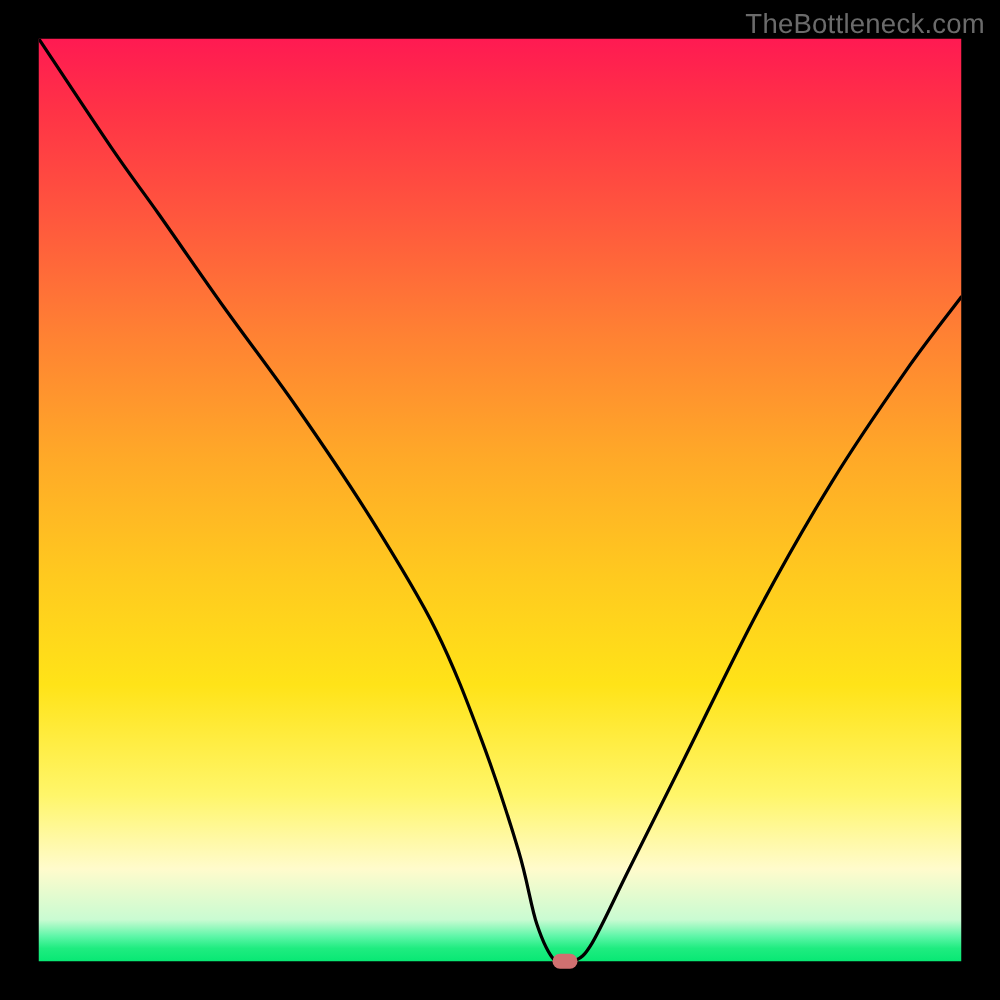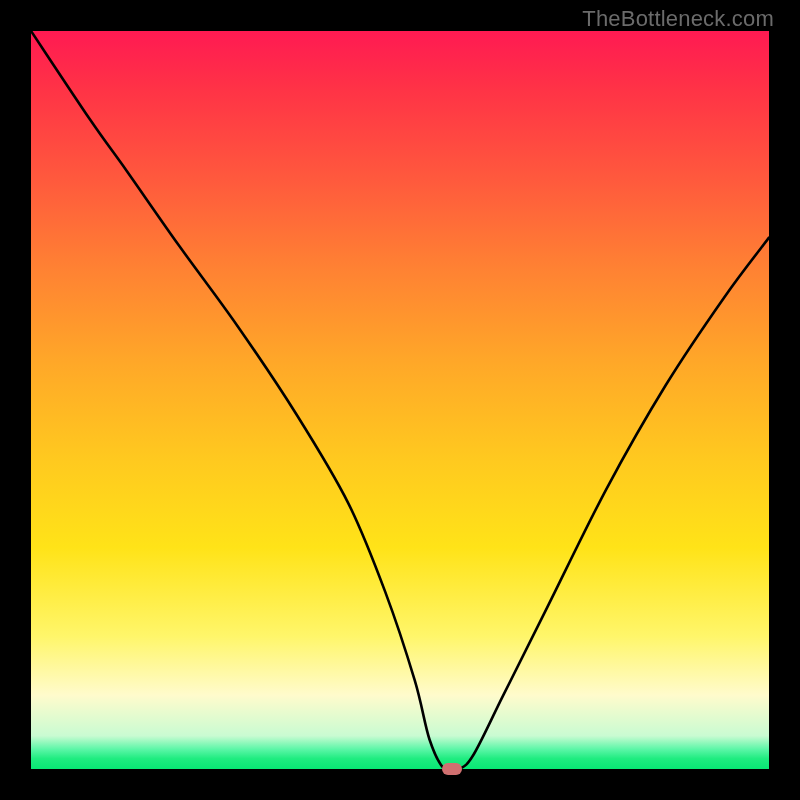--- a/index.html
+++ b/index.html
@@ -44,21 +44,21 @@
     position: absolute;
     width: 20px;
     height: 12px;
     border-radius: 6px;
     background: #d07070;
     transform: translate(-50%, -50%);
   }
   .attribution {
     position: absolute;
     top: 6px;
-    right: 26px;
+    right: 12px;
     color: #6b6b6b;
     font-size: 22px;
     letter-spacing: 0.2px;
   }
 </style>
 </head>
 <body>
 
 <div class="plot-area">
   <svg class="curve" viewBox="0 0 738 738" preserveAspectRatio="none">

